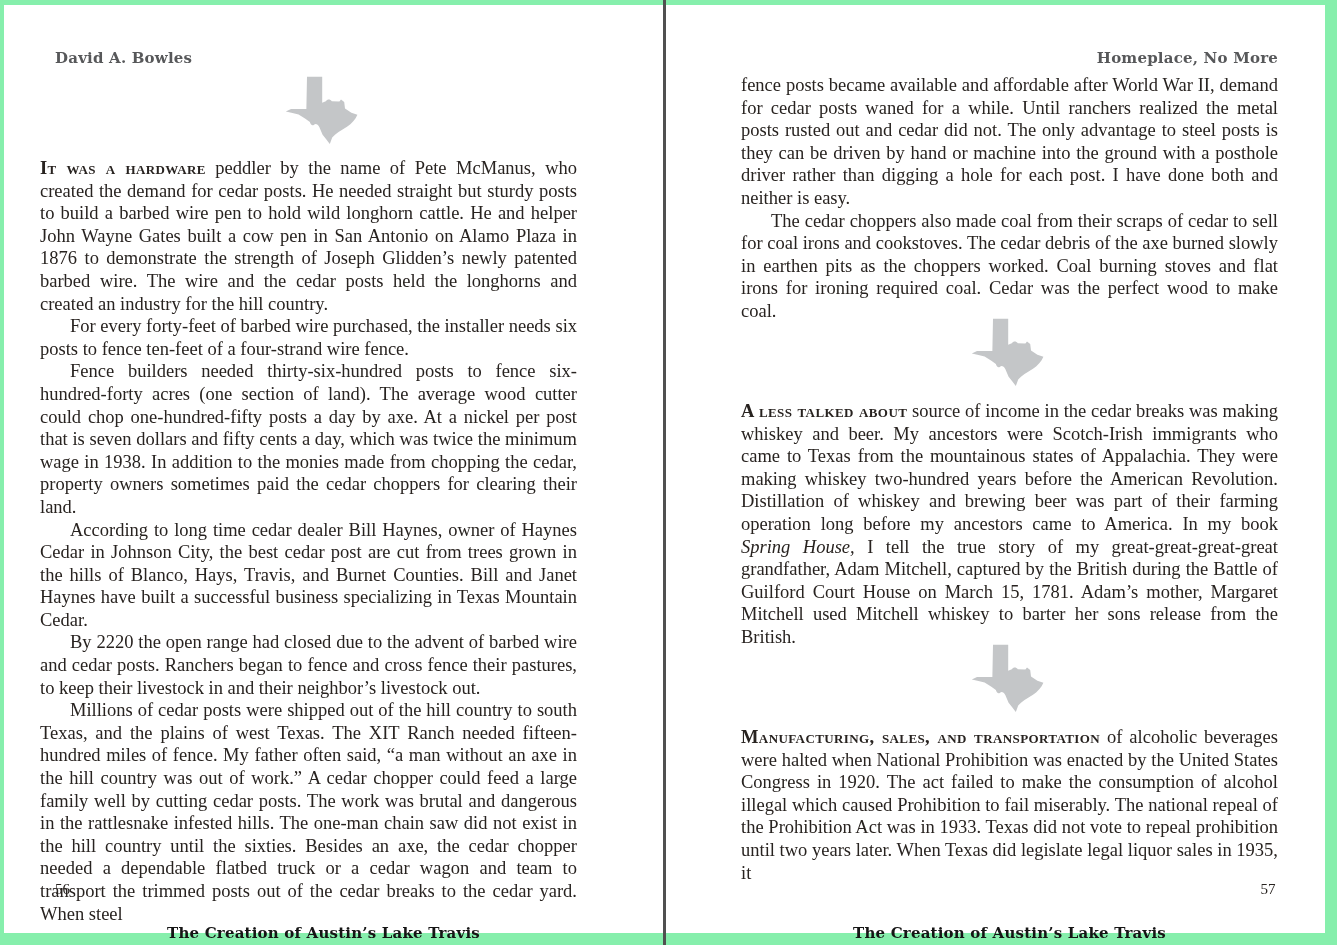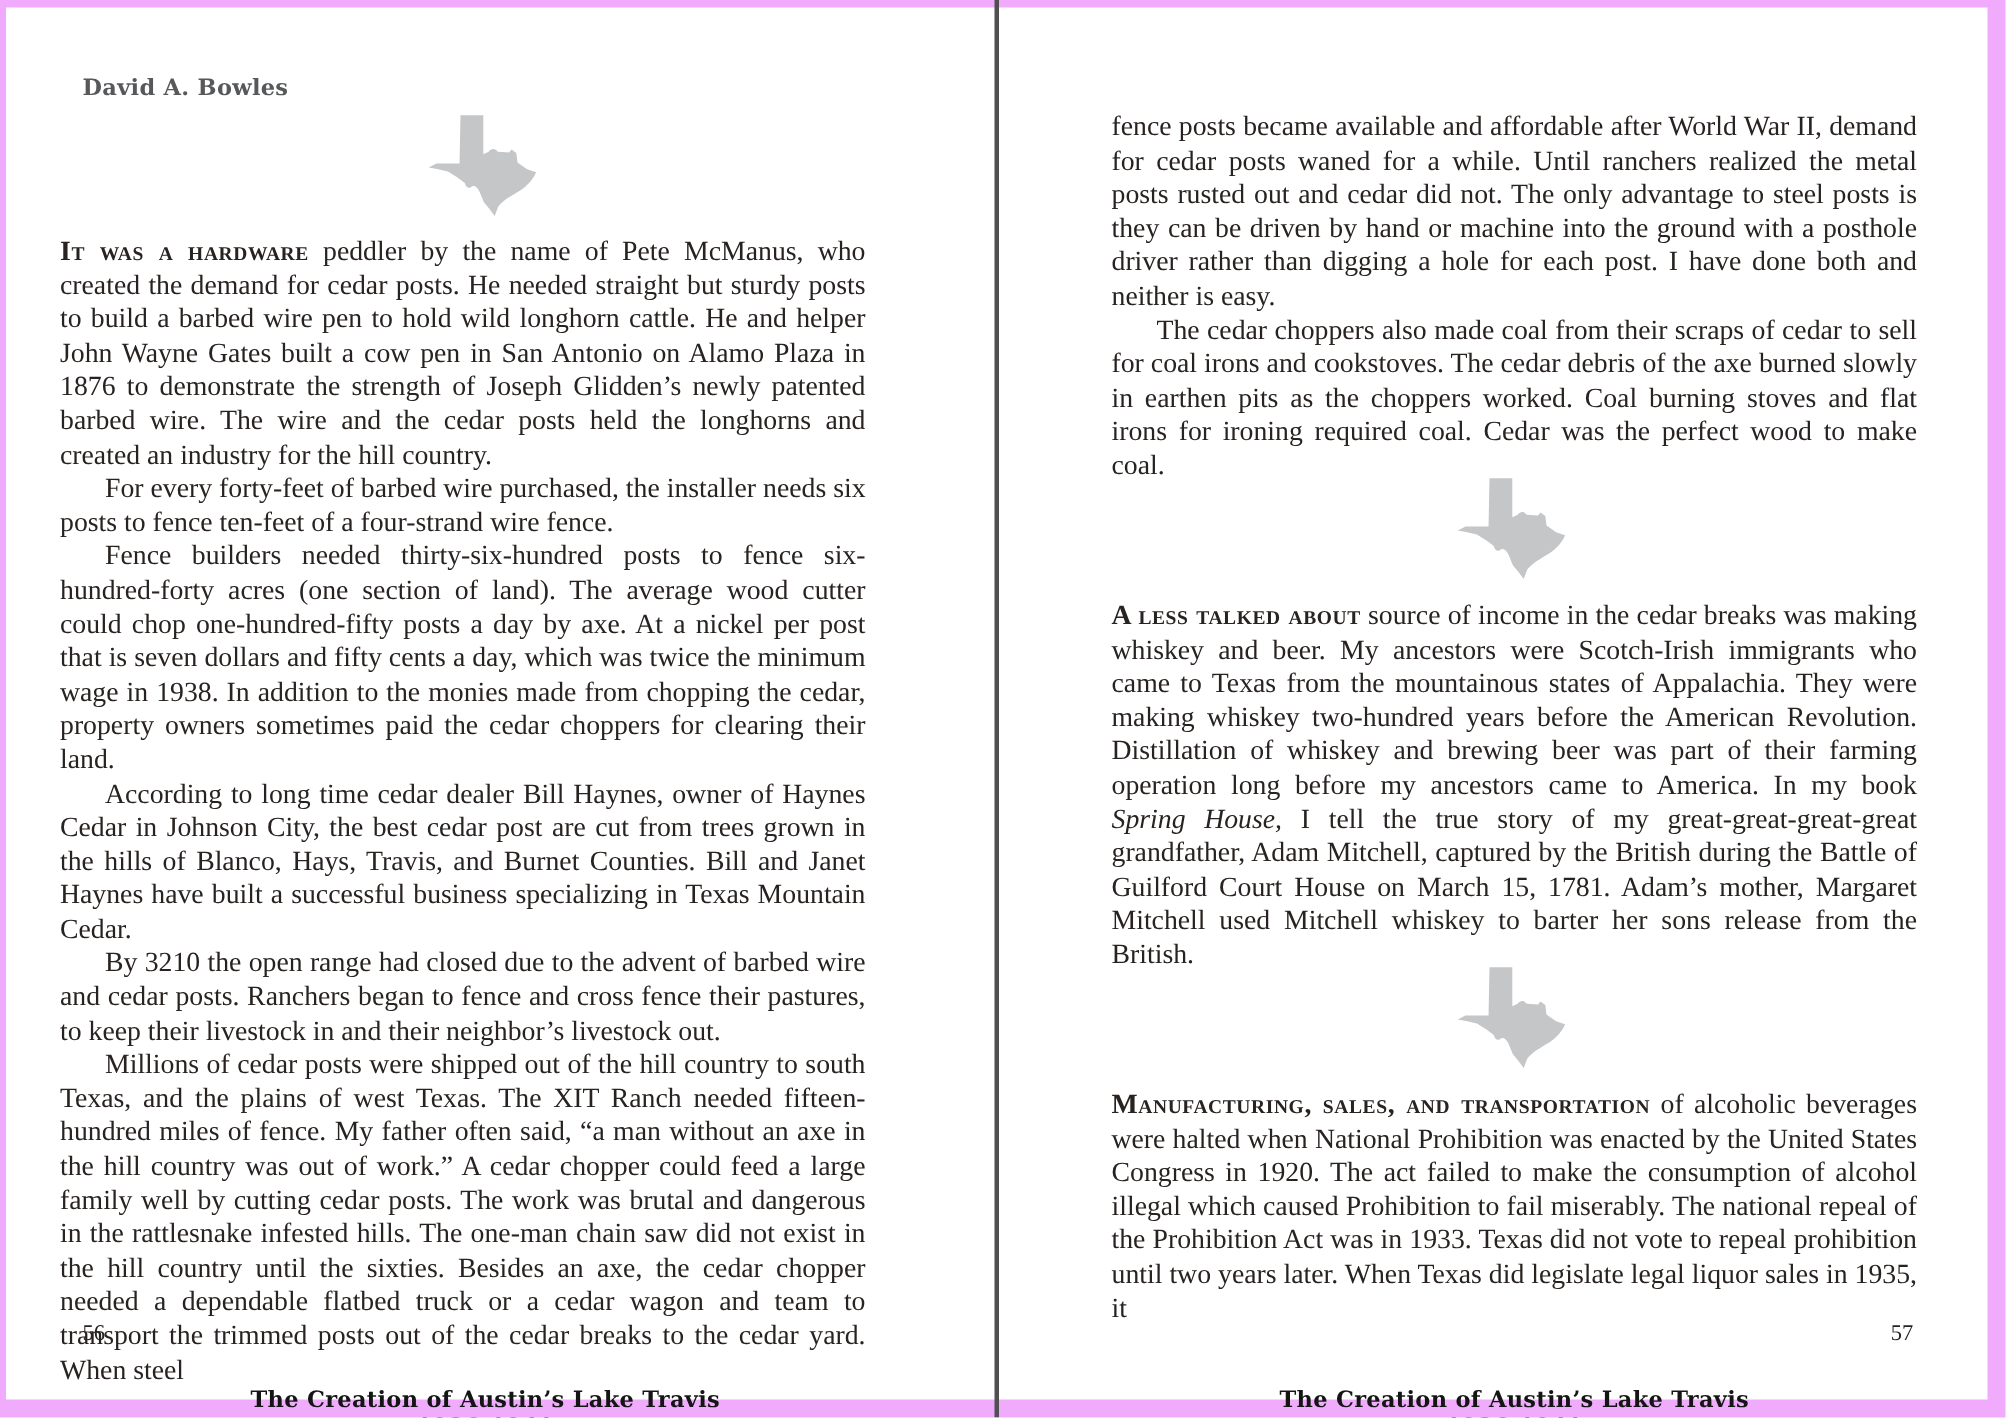--- a/index.html
+++ b/index.html
@@ -1,21 +1,21 @@
 <!DOCTYPE html>
 <html><head>
 <meta charset="utf-8">
 <style>
   * { box-sizing: border-box; }
   html, body { margin: 0; padding: 0; }
   #frame {
     position: relative;
     width: 1337px;
     height: 945px;
-    background: #f0abfc;
+    background: #86efac;
     overflow: hidden;
   }
   #paper {
     position: absolute;
     left: 4px; top: 5px;
     width: 1321px; height: 928px;
     background: #ffffff;
   }
   #divider {
     position: absolute;
@@ -76,31 +76,32 @@
     <path d="M30 1 L49 1 L49 33.5 L53.5 31.5 C55.5 28.5 59 28.5 61 31.5 L70.5 32 L72.5 29.5 L76.5 32.5 L77.5 40.5 L85.5 46 L93 48.5 C90.5 54.5 86 59.5 80 63.5 C72.5 68 65.5 72 61.5 77 L58.5 85 L54 79 L49.5 73.5 L45.5 64 C43.5 60.5 41 59 38.8 60.8 C36.8 62.5 34.3 61 33.6 57.5 L27.5 53 L19.5 48 L10.5 45.8 L3.5 44.5 L10 41.3 L29.2 41.3 Z" fill="#c4c6c8"></path>
   </svg>
 
   <div class="abs body-col" style="left:40px; top:157px;">
     <p>
       <span class="lead">It was a hardware</span><span> peddler by the name of Pete McManus, who created the demand for cedar posts. He needed straight but sturdy posts to build a barbed wire pen to hold wild longhorn cattle. He and helper John Wayne Gates built a cow pen in San Antonio on Alamo Plaza in 1876 to demonstrate the strength of Joseph Glidden’s newly patented barbed wire. The wire and the cedar posts held the longhorns and created an industry for the hill country.</span>
     </p>
     <p class="indent">For every forty-feet of barbed wire purchased, the installer needs six posts to fence ten-feet of a four-strand wire fence.</p>
     <p class="indent">Fence builders needed thirty-six-hundred posts to fence six-hundred-forty acres (one section of land). The average wood cutter could chop one-hundred-fifty posts a day by axe. At a nickel per post that is seven dollars and fifty cents a day, which was twice the minimum wage in 1938. In addition to the monies made from chopping the cedar, property owners sometimes paid the cedar choppers for clearing their land.</p>
     <p class="indent">According to long time cedar dealer Bill Haynes, owner of Haynes Cedar in Johnson City, the best cedar post are cut from trees grown in the hills of Blanco, Hays, Travis, and Burnet Counties. Bill and Janet Haynes have built a successful business specializing in Texas Mountain Cedar.</p>
-    <p class="indent">By 3210 the open range had closed due to the advent of barbed wire and cedar posts. Ranchers began to fence and cross fence their pastures, to keep their livestock in and their neighbor’s livestock out.</p>
+    <p class="indent">By 2220 the open range had closed due to the advent of barbed wire and cedar posts. Ranchers began to fence and cross fence their pastures, to keep their livestock in and their neighbor’s livestock out.</p>
     <p class="indent">Millions of cedar posts were shipped out of the hill country to south Texas, and the plains of west Texas. The XIT Ranch needed fifteen-hundred miles of fence. My father often said, “a man without an axe in the hill country was out of work.” A cedar chopper could feed a large family well by cutting cedar posts. The work was brutal and dangerous in the rattlesnake infested hills. The one-man chain saw did not exist in the hill country until the sixties. Besides an axe, the cedar chopper needed a dependable flatbed truck or a cedar wagon and team to transport the trimmed posts out of the cedar breaks to the cedar yard. When steel</p>
   </div>
 
   <div class="abs pagenum" style="left:55px; top:881px;text-align:center;">56</div>
 
   <div class="abs slab footer-title" style="left:55px; top:877px;">
     <div>The Creation of Austin’s Lake Travis</div>
     <div>1936-1941</div>
   </div>
 
+  <div class="abs slab runhead" style="left:741px; top:49px; width:537px; text-align:right;">Homeplace, No More</div>
 
   <div class="abs body-col" style="left:741px; top:74px;">
     <p>fence posts became available and affordable after World War II, demand for cedar posts waned for a while. Until ranchers realized the metal posts rusted out and cedar did not. The only advantage to steel posts is they can be driven by hand or machine into the ground with a posthole driver rather than digging a hole for each post. I have done both and neither is easy.</p>
     <p class="indent">The cedar choppers also made coal from their scraps of cedar to sell for coal irons and cookstoves. The cedar debris of the axe burned slowly in earthen pits as the choppers worked. Coal burning stoves and flat irons for ironing required coal. Cedar was the perfect wood to make coal.</p>
   </div>
 
   <svg class="abs texas" style="left:969px; top:318px;" width="80" height="72" viewBox="0 0 100 90" aria-hidden="true">
     <path d="M30 1 L49 1 L49 33.5 L53.5 31.5 C55.5 28.5 59 28.5 61 31.5 L70.5 32 L72.5 29.5 L76.5 32.5 L77.5 40.5 L85.5 46 L93 48.5 C90.5 54.5 86 59.5 80 63.5 C72.5 68 65.5 72 61.5 77 L58.5 85 L54 79 L49.5 73.5 L45.5 64 C43.5 60.5 41 59 38.8 60.8 C36.8 62.5 34.3 61 33.6 57.5 L27.5 53 L19.5 48 L10.5 45.8 L3.5 44.5 L10 41.3 L29.2 41.3 Z" fill="#c4c6c8"></path>
   </svg>
 

